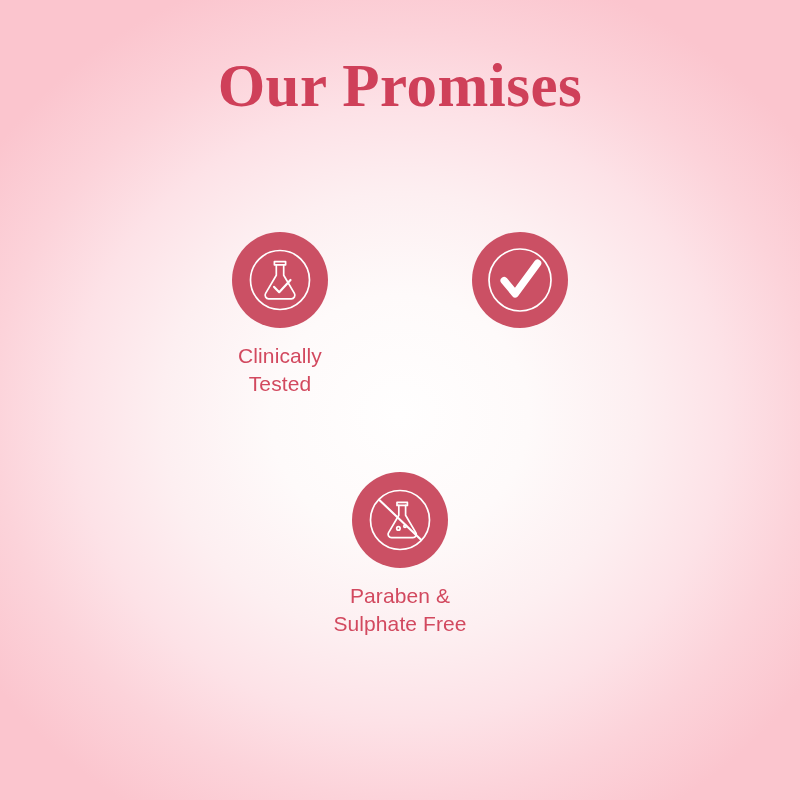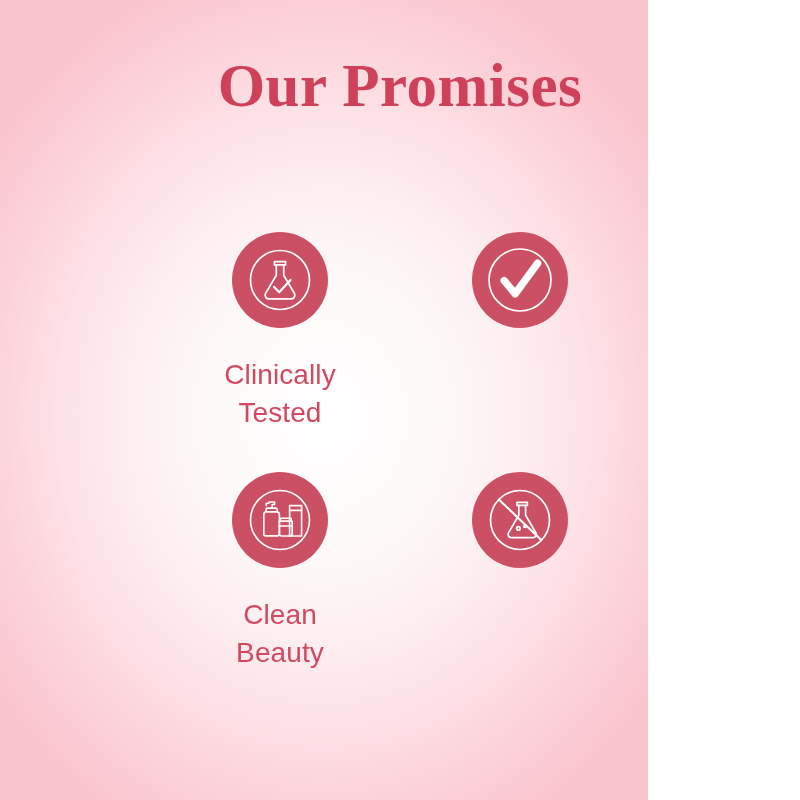--- a/index.html
+++ b/index.html
@@ -8,21 +8,21 @@
   }
   body {
     width: 800px;
     height: 800px;
     overflow: hidden;
     font-family: "Liberation Sans", sans-serif;
   }
 
   #promises-card {
     position: relative;
-    width: 648px;
+    width: 800px;
     height: 800px;
     box-sizing: border-box;
     background:
       radial-gradient(ellipse 62% 58% at 50% 52%,
         #fffefe 0%,
         #fefafa 26%,
         #fdeff1 48%,
         #fde2e7 66%,
         #fcd3da 82%,
         #fbc5ce 100%);
@@ -72,25 +72,25 @@
     border-radius: 50%;
     background: #cb5064;
     display: flex;
     align-items: center;
     justify-content: center;
     flex: none;
   }
   .badge svg { display: block; }
 
   .promise-label {
-    margin-top: 28px;
+    margin-top: 14px;
     text-align: center;
     font-family: "Liberation Sans", sans-serif;
     font-weight: 400;
-    font-size: 28px;
+    font-size: 21px;
     line-height: 1.34;
     letter-spacing: 0.1px;
     color: #d2495f;
     white-space: pre-line;
   }
 </style>
 </head>
 <body>
 
 <div id="promises-card">
@@ -128,58 +128,37 @@
             <path d="M24.2 40.6 L35.2 53.8 L57.6 23.2" stroke-width="7.4"></path>
           </svg>
         </span>
       </div>
     </div>
 
   </div>
 
   <div class="promise-row" id="promise-row-2">
 
-    <div class="promise-item">
-      <div class="badge">
-        <span>
-          <svg width="78" height="78" viewBox="0 0 78 78" fill="none" stroke="#ffffff" stroke-width="1.6" stroke-linecap="round" stroke-linejoin="round">
-            <circle cx="39" cy="39" r="29.5"></circle>
-
-            <path d="M48.6 24.6 h12.0 v30.4 h-12.0 z"></path>
-            <path d="M48.6 29.4 h12.0"></path>
-
-            <path d="M28.0 21.0 h5.6 v2.5 h-2.4 v3.6"></path>
-            <path d="M28.0 22.3 h-2.7 v2.1"></path>
-            <path d="M26.6 27.1 h8.0 a1.6 1.6 0 0 1 1.6 1.6 v2.0 h-11.2 v-2.0 a1.6 1.6 0 0 1 1.6 -1.6 z"></path>
-            <path d="M25.6 30.7 h10.0 a2.8 2.8 0 0 1 2.8 2.8 v19.2 a2.2 2.2 0 0 1 -2.2 2.2 h-11.2 a2.2 2.2 0 0 1 -2.2 -2.2 v-19.2 a2.8 2.8 0 0 1 2.8 -2.8 z"></path>
-
-            <path d="M39.4 37.2 h10.8 v3.0 h-10.8 z"></path>
-            <path d="M38.4 40.2 h12.8 v12.4 a2.4 2.4 0 0 1 -2.4 2.4 h-8.0 a2.4 2.4 0 0 1 -2.4 -2.4 z"></path>
-            <path d="M38.4 45.0 h12.8"></path>
-          </svg>
-        </span>
-      </div>
-      <div class="promise-label">Clean
-Beauty</div>
-    </div>
 
     <div class="promise-item">
       <div class="badge">
         <span>
           <svg width="78" height="78" viewBox="0 0 78 78" fill="none" stroke="#ffffff" stroke-width="1.7" stroke-linecap="round" stroke-linejoin="round">
             <circle cx="39" cy="39" r="29.5"></circle>
 
             <path d="M36.0 21.4 h10.4 v3.0 h-10.4 z"></path>
 
             <path d="M37.8 24.4 v9.8 L27.6 51.6 a3.4 3.4 0 0 0 2.9 5.1 h21.4 a3.4 3.4 0 0 0 2.9 -5.1 L44.6 34.2 V24.4"></path>
 
             <circle cx="37.4" cy="47.4" r="1.7"></circle>
             <circle cx="44.0" cy="45.2" r="1.2"></circle>
 
             <path d="M18.6 19.2 L59.8 58.6" stroke-width="2.1"></path>
           </svg>
         </span>
       </div>
+      <div class="promise-label">Paraben &amp;
+Sulphate Free</div>
     </div>
 
   </div>
 
 </div>
 
 </body></html>

